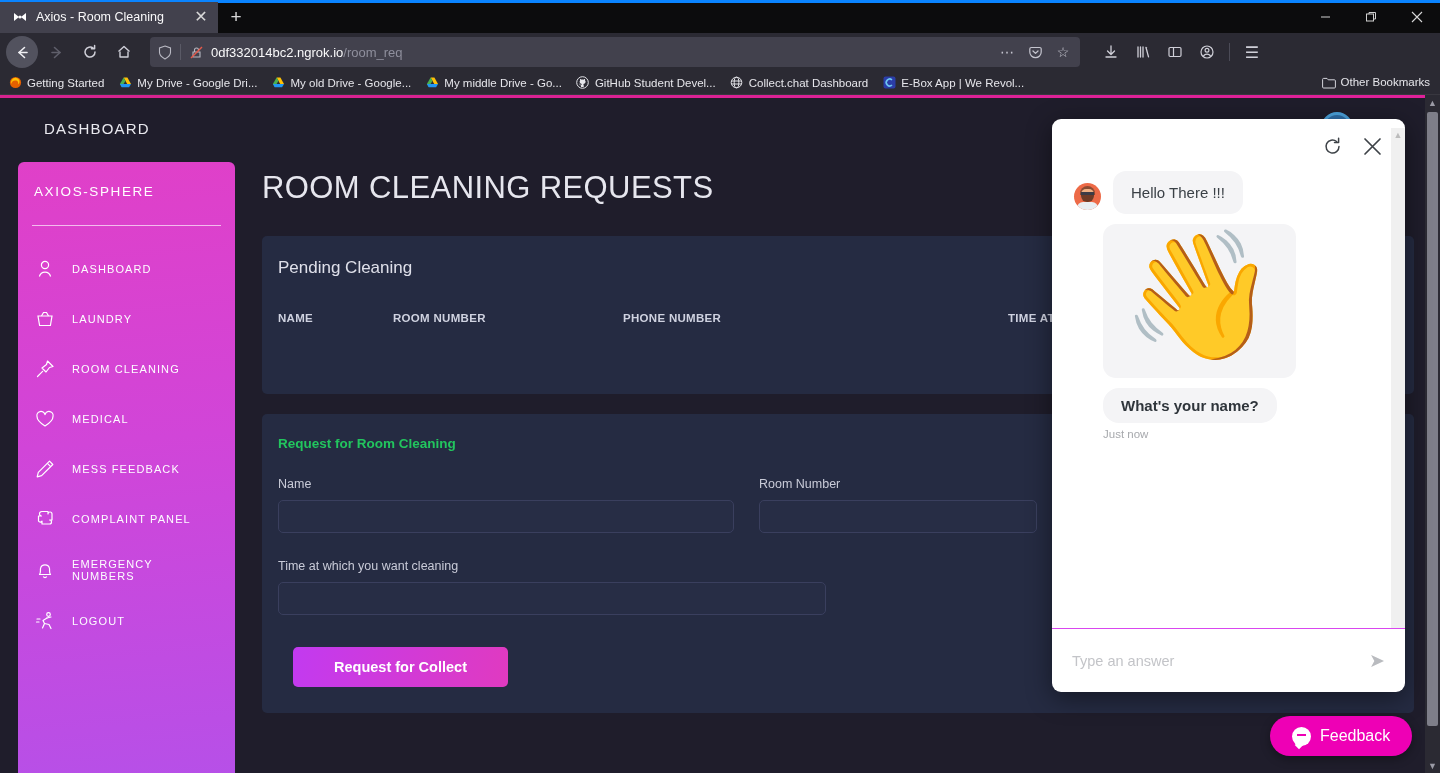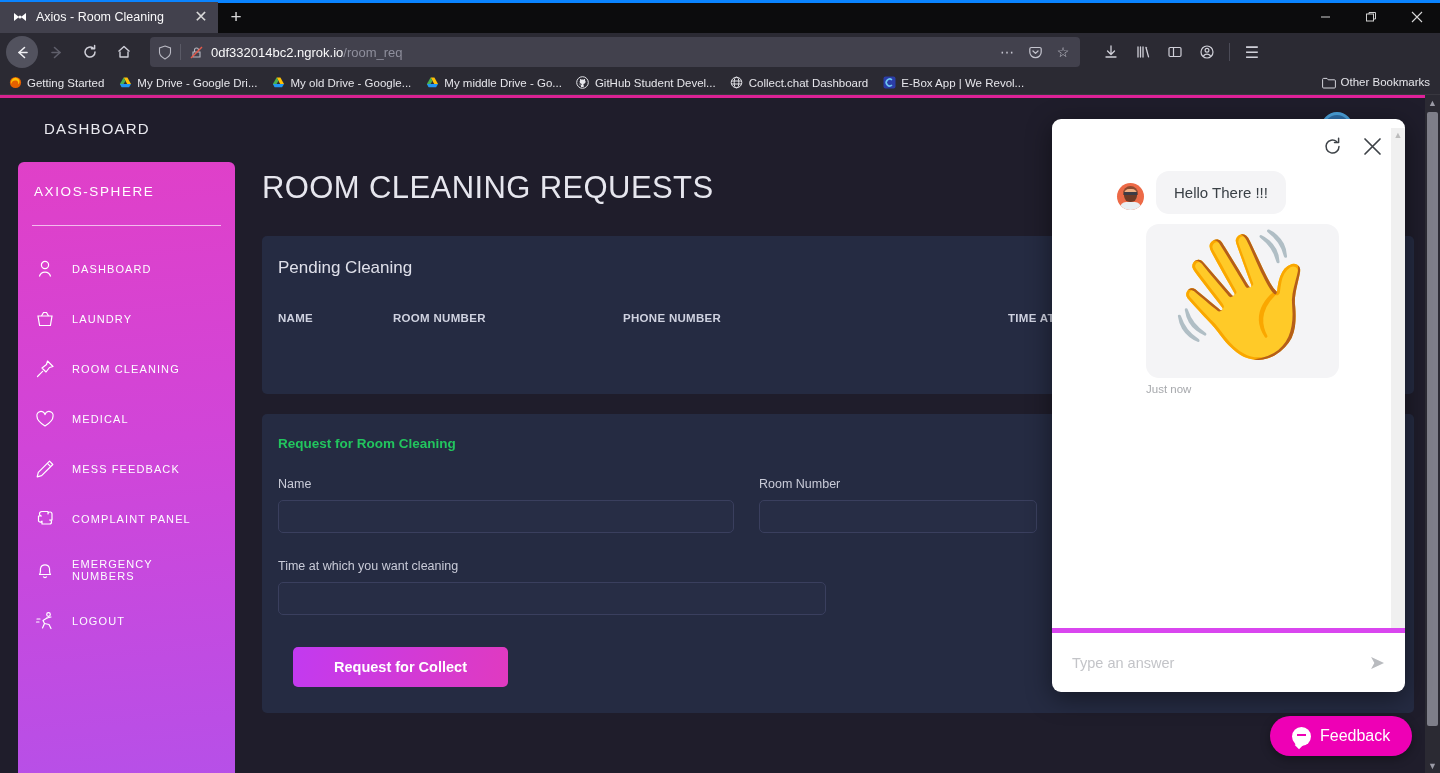--- a/index.html
+++ b/index.html
@@ -183,21 +183,21 @@
     position: absolute; top: 24px; left: 1052px; width: 353px; height: 573px;
     background: #fff; border-radius: 9px;
     box-shadow: 0 6px 26px rgba(0,0,0,.45);
     overflow: hidden;
   }
   .chat-head { height: 52px; position: relative; }
   .chat-btn { position: absolute; top: 16px; width: 22px; height: 22px;
     display:flex; align-items:center; justify-content:center; color:#3e4348; }
   .chat-refresh { right: 62px; }
   .chat-close { right: 22px; }
-  .chat-body { position: absolute; top: 52px; left:0; right: 0; bottom: 64px; overflow: hidden; padding-left: 43px; }
+  .chat-body { position: absolute; top: 52px; left:0; right: 0; bottom: 64px; overflow: hidden; }
   .msg-row { display: flex; gap: 12px; padding: 0 22px; }
   .chat-avatar {
     width: 27px; height: 27px; border-radius: 50%; flex: 0 0 27px;
     background: #ed6a47; position: relative; overflow: hidden; margin-top: 12px;
   }
   .ca-hair{position:absolute;left:6px;top:3px;width:15px;height:9px;border-radius:8px 8px 0 0;background:#8a4b32;}
   .ca-face{position:absolute;left:7px;top:6px;width:13px;height:12px;border-radius:5px;background:#f0b184;}
   .ca-beard{position:absolute;left:7px;top:12px;width:13px;height:7px;border-radius:0 0 6px 6px;background:#6f3b26;}
   .ca-glass{position:absolute;left:7px;top:9px;width:13px;height:3px;background:#3c3c46;}
   .ca-shirt{position:absolute;left:3px;bottom:0;width:21px;height:8px;border-radius:6px 6px 0 0;background:#e9eef2;}
@@ -209,21 +209,21 @@
   .wave-emoji { font-size: 126px; line-height: 1.05; display:block; text-align:center;
     font-family: "DejaVu Sans", sans-serif; }
   .q-row { padding: 0 22px 0 51px; margin-top: 10px; }
   .q-bubble {
     display: inline-block; background: #f4f4f6; border-radius: 16px;
     padding: 9px 18px; color: #2f353b; font-size: 15px; font-weight: bold;
   }
   .ts { padding: 5px 22px 0 51px; color: #a7a9ad; font-size: 11.5px; }
   .chat-foot {
     position: absolute; bottom: 0; left: 0; right: 0; height: 64px;
-    border-top: 5px solid #d946ef; display: flex; align-items: center; padding: 0 20px;
+    border-top: 1px solid #d946ef; display: flex; align-items: center; padding: 0 20px;
   }
   .chat-input {
     flex: 1; border: none; outline: none; font-size: 14.5px; color: #3a4046;
     font-family: "Liberation Sans", sans-serif; background: transparent;
   }
   .chat-input::placeholder { color: #c3c4c8; }
   .send-ico { color: #b9bbbf; font-size: 19px; }
   .chat-scroll {
     position: absolute; top: 9px; right: 0px; width: 14px; bottom: 64px;
     background: #f0f0f0;
@@ -624,20 +624,23 @@
           </div>
           <div class="bubble">Hello There !!!</div>
         </div>
 
         <div class="msg-row" style="margin-top:10px;padding-left:51px;">
           <div class="bubble wave">
             <span class="wave-emoji">👋</span>
           </div>
         </div>
 
+        <div class="q-row">
+          <span class="q-bubble">What's your name?</span>
+        </div>
         <div class="ts">Just now</div>
       </div>
 
       <div class="chat-scroll">
         <div class="arrow">▲</div>
       </div>
 
       <div class="chat-foot">
         <input class="chat-input" value="" placeholder="Type an answer" style="">
         <span class="send-ico">➤</span>

